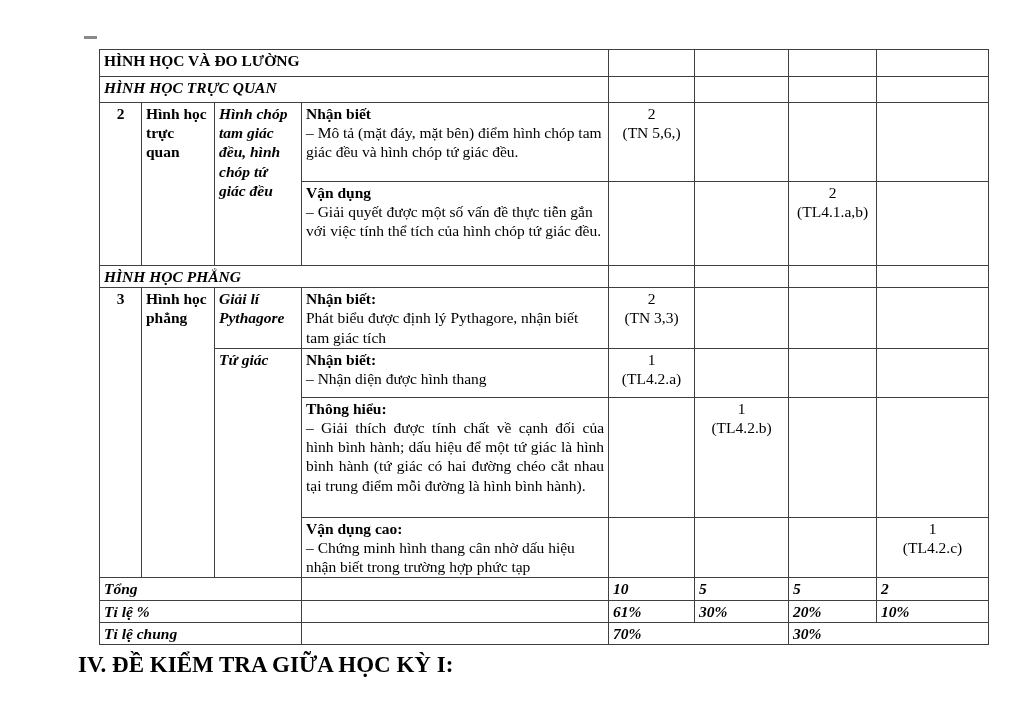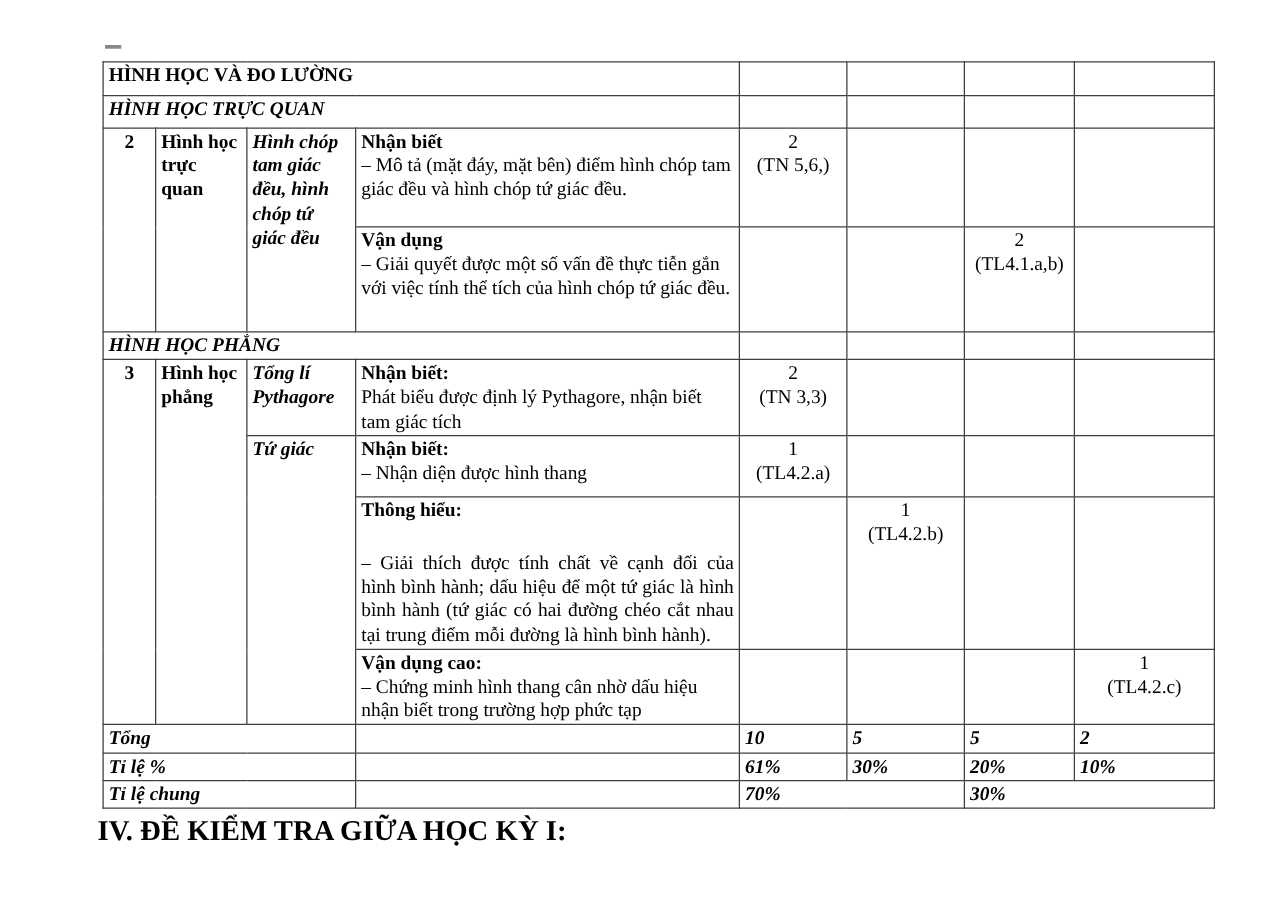--- a/index.html
+++ b/index.html
@@ -10,21 +10,21 @@
     position: relative;
     font-family: "Liberation Serif", serif;
     color: #000;
     overflow: hidden;
   }
   .stray-mark {
     position: absolute; left: 84px; top: 36px;
     width: 13px; height: 3px; background: #8a8a8a;
   }
   table.matrix {
-    position: absolute; left: 82px; top: 49px;
+    position: absolute; left: 99px; top: 49px;
     width: 889px;
     border-collapse: collapse;
     table-layout: fixed;
   }
   table.matrix td {
     border: 1px solid #3f3f3f;
     padding: 1px 4px;
     font-size: 15.5px;
     line-height: 19.2px;
     vertical-align: top;
@@ -34,21 +34,21 @@
   tr.h84 { height: 84px; } tr.h21 { height: 21px; } tr.h60 { height: 60px; }
   tr.h49 { height: 49px; } tr.h120 { height: 120px; } tr.h55 { height: 55px; }
   tr.h20 { height: 20px; }
   td.section { font-weight: bold; font-size: 16px; padding-left: 6px; vertical-align: middle; }
   td.section.italic { font-style: italic; }
   td.stt { text-align: center; vertical-align: middle; font-weight: bold; }
   td.topic { font-weight: bold; vertical-align: middle; padding-left: 5px; }
   td.unit { font-weight: bold; font-style: italic; vertical-align: middle; padding-left: 5px; }
   .lvl-head { font-weight: bold; }
   .lvl-body { font-weight: normal; }
-  .lvl-body.just { text-align: justify; margin-top: 23px; }
+  .lvl-body.just { text-align: justify; }
   td.num { text-align: center; vertical-align: middle; }
   td.tot-label { font-weight: bold; font-style: italic; vertical-align: middle; font-size: 15.5px; }
   td.tot-num { font-weight: bold; font-style: italic; text-align: left; vertical-align: middle; font-size: 15.5px; }
   .footer-heading {
     position: absolute; left: 78px; top: 652px;
     font-weight: bold; font-size: 23px;
     white-space: nowrap;
   }
 </style>
 </head>
@@ -120,21 +120,21 @@
     <td colspan="4" class="section italic">HÌNH HỌC PHẲNG</td>
     <td></td>
     <td></td>
     <td></td>
     <td></td>
   </tr>
 
   <tr class="h60">
     <td rowspan="4" class="stt">3</td>
     <td rowspan="4" class="topic">Hình học phẳng</td>
-    <td class="unit">Tổng lí Pythagore</td>
+    <td class="unit">Giải lí Pythagore</td>
     <td>
       <div class="lvl-head">Nhận biết:</div>
       <div class="lvl-body">Phát biểu được định lý Pythagore, nhận biết tam giác tích</div>
     </td>
     <td class="num">
       <div>2</div>
       <div>(TN 3,3)</div>
     </td>
     <td></td>
     <td></td>

